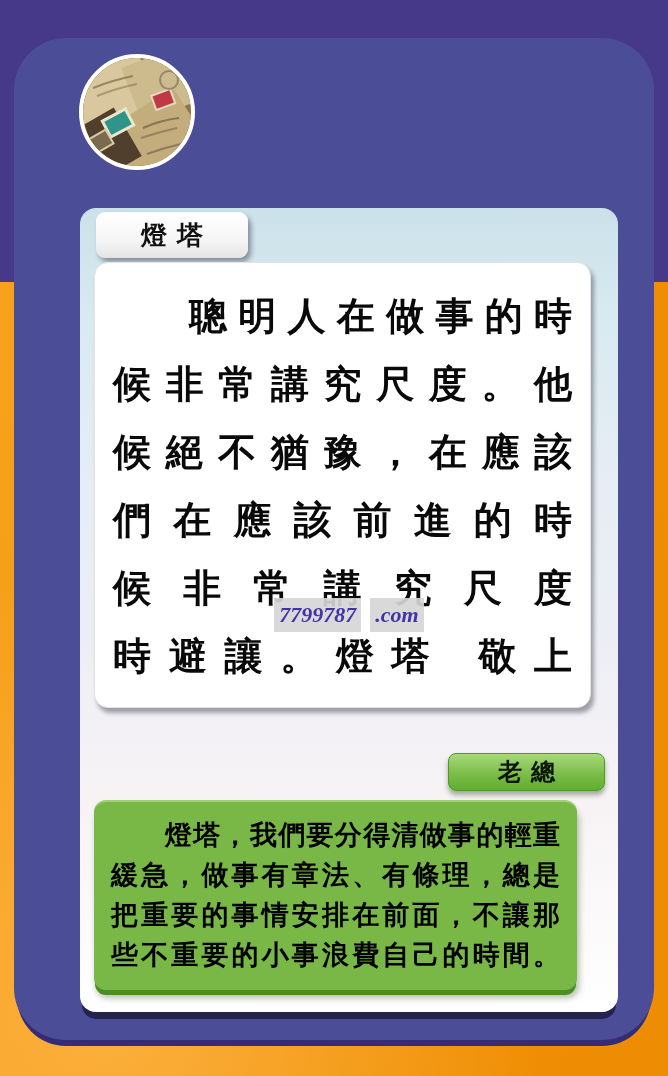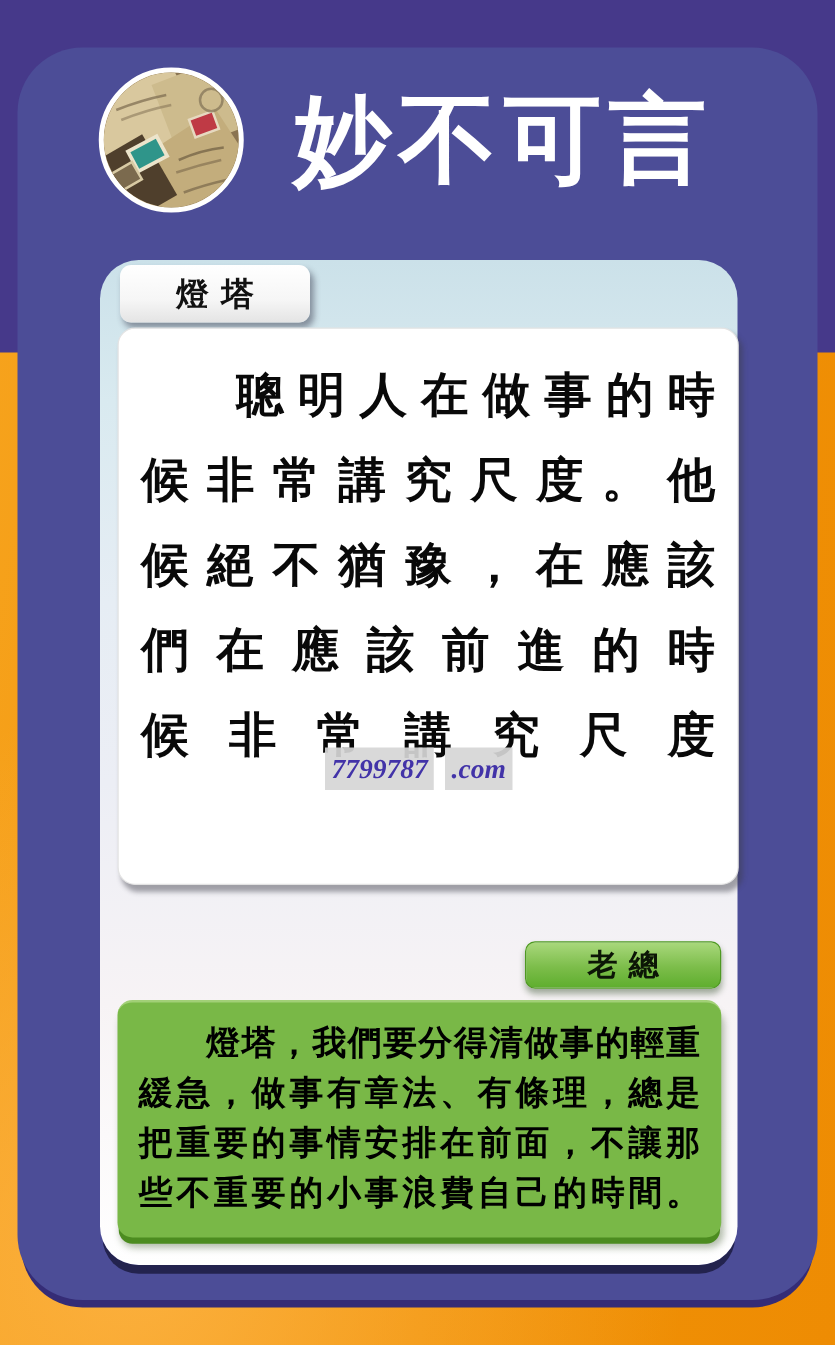--- a/index.html
+++ b/index.html
@@ -14,23 +14,23 @@
     background:#4c4d97;border-radius:52px;
     box-shadow:0 9px 0 -3px #352c76;}
   
   .avatar{position:absolute;left:65px;top:16px;width:108px;height:108px;border-radius:50%;
     border:4px solid #ffffff;overflow:hidden;background:#b9a47a;}
   .app-title{position:absolute;left:196px;top:22px;width:386px;height:104px;
     display:flex;align-items:center;justify-content:center;
     color:#ffffff;font-size:78px;font-weight:900;letter-spacing:6px;white-space:nowrap;}
   
   .content-panel{position:absolute;left:66px;top:170px;width:510px;height:804px;
-    border-radius:31px;
+    border-radius:16px;
     background:linear-gradient(180deg,#cbe1e9 0%,#d9eaf0 14%,#e6edf4 34%,#eceef5 52%,#f7f3f5 74%,#ffffff 100%);
-    box-shadow:0 9px 0 -2px #23234e;}
+    box-shadow:0 9px 0 -2px #23234e;padding-left:28px;}
   .name-tab{position:absolute;left:16px;top:4px;width:152px;height:46px;border-radius:9px;
     background:linear-gradient(180deg,#ffffff 0%,#f6f6f6 60%,#e4e4e4 100%);
     box-shadow:3px 4px 5px rgba(40,40,60,.45);
     display:flex;align-items:center;justify-content:center;
     font-size:26px;font-weight:700;color:#111111;letter-spacing:10px;text-indent:10px;}
   .bubble-white{position:absolute;left:14px;top:54px;width:497px;height:446px;
     background:#ffffff;border-radius:14px;border:1px solid #e3e3e3;
     box-shadow:3px 5px 4px rgba(60,60,70,.45);
     padding:19px 18px;box-sizing:border-box;}
   .msg-line{font-size:38px;line-height:68px;font-weight:700;color:#090909;
@@ -82,34 +82,34 @@
           <path d="M10 30 Q 30 22 50 18" stroke="#7b6a4e" stroke-width="2" fill="none" opacity=".7"></path>
           <path d="M14 38 Q 34 30 54 26" stroke="#7b6a4e" stroke-width="2" fill="none" opacity=".5"></path>
           <path d="M60 70 Q 78 62 96 60" stroke="#6d5c42" stroke-width="2" fill="none" opacity=".7"></path>
           <path d="M58 80 Q 76 74 94 70" stroke="#6d5c42" stroke-width="2" fill="none" opacity=".5"></path>
           <path d="M64 96 Q 80 90 98 86" stroke="#6d5c42" stroke-width="2" fill="none" opacity=".6"></path>
           <circle cx="86" cy="22" r="9" fill="none" stroke="#8a7a5c" stroke-width="2" opacity=".8"></circle>
         </g>
       </svg>
     </div>
 
-    <div class="app-title">妙不可言</div>
 
     <div class="content-panel">
 
       <div class="name-tab">
         <span>燈塔</span>
       </div>
 
       <div class="bubble-white">
         <div class="msg-line first">聰明人在做事的時</div>
         <div class="msg-line">候非常講究尺度。他</div>
         <div class="msg-line">候絕不猶豫，在應該</div>
         <div class="msg-line">們在應該前進的時</div>
         <div class="msg-line">候非常講究尺度</div>
+        <div class="msg-line">時避讓。燈塔 敬上</div>
       </div>
 
       <div class="watermark">
         <span>7799787</span>
         <span>.com</span>
       </div>
 
       <div class="name-tag-boss">
         <span>老總</span>
       </div>

